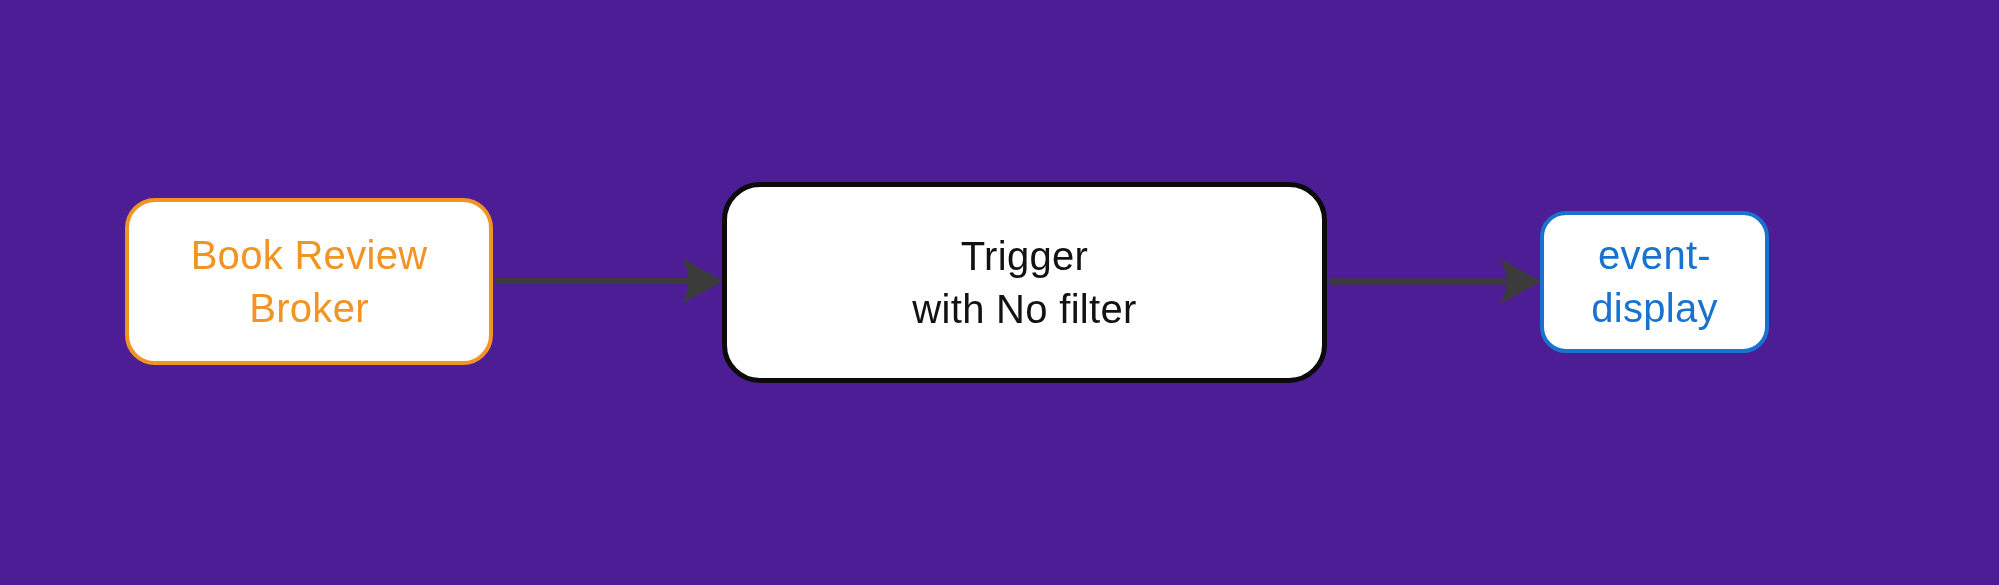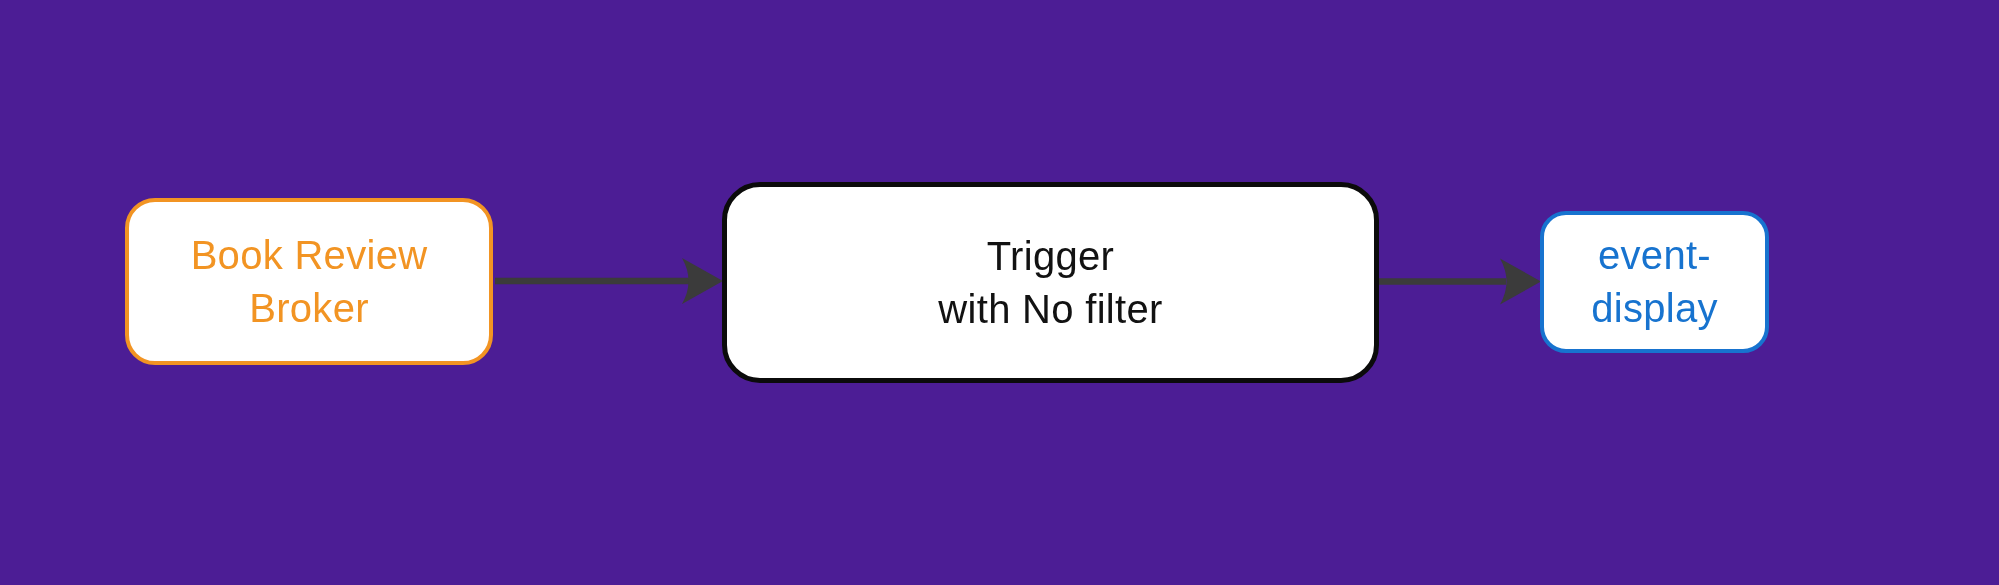--- a/index.html
+++ b/index.html
@@ -42,21 +42,21 @@
     left: 125px;
     top: 198px;
     width: 368px;
     height: 167px;
     border-width: 4.5px;
     border-radius: 30px;
   }
   .node-trigger {
     left: 722px;
     top: 182px;
-    width: 657px;
+    width: 605px;
     height: 201px;
     border-width: 5px;
     border-radius: 38px;
   }
   .node-event-display {
     left: 1540px;
     top: 211px;
     width: 229px;
     height: 142px;
     border-width: 4.5px;

